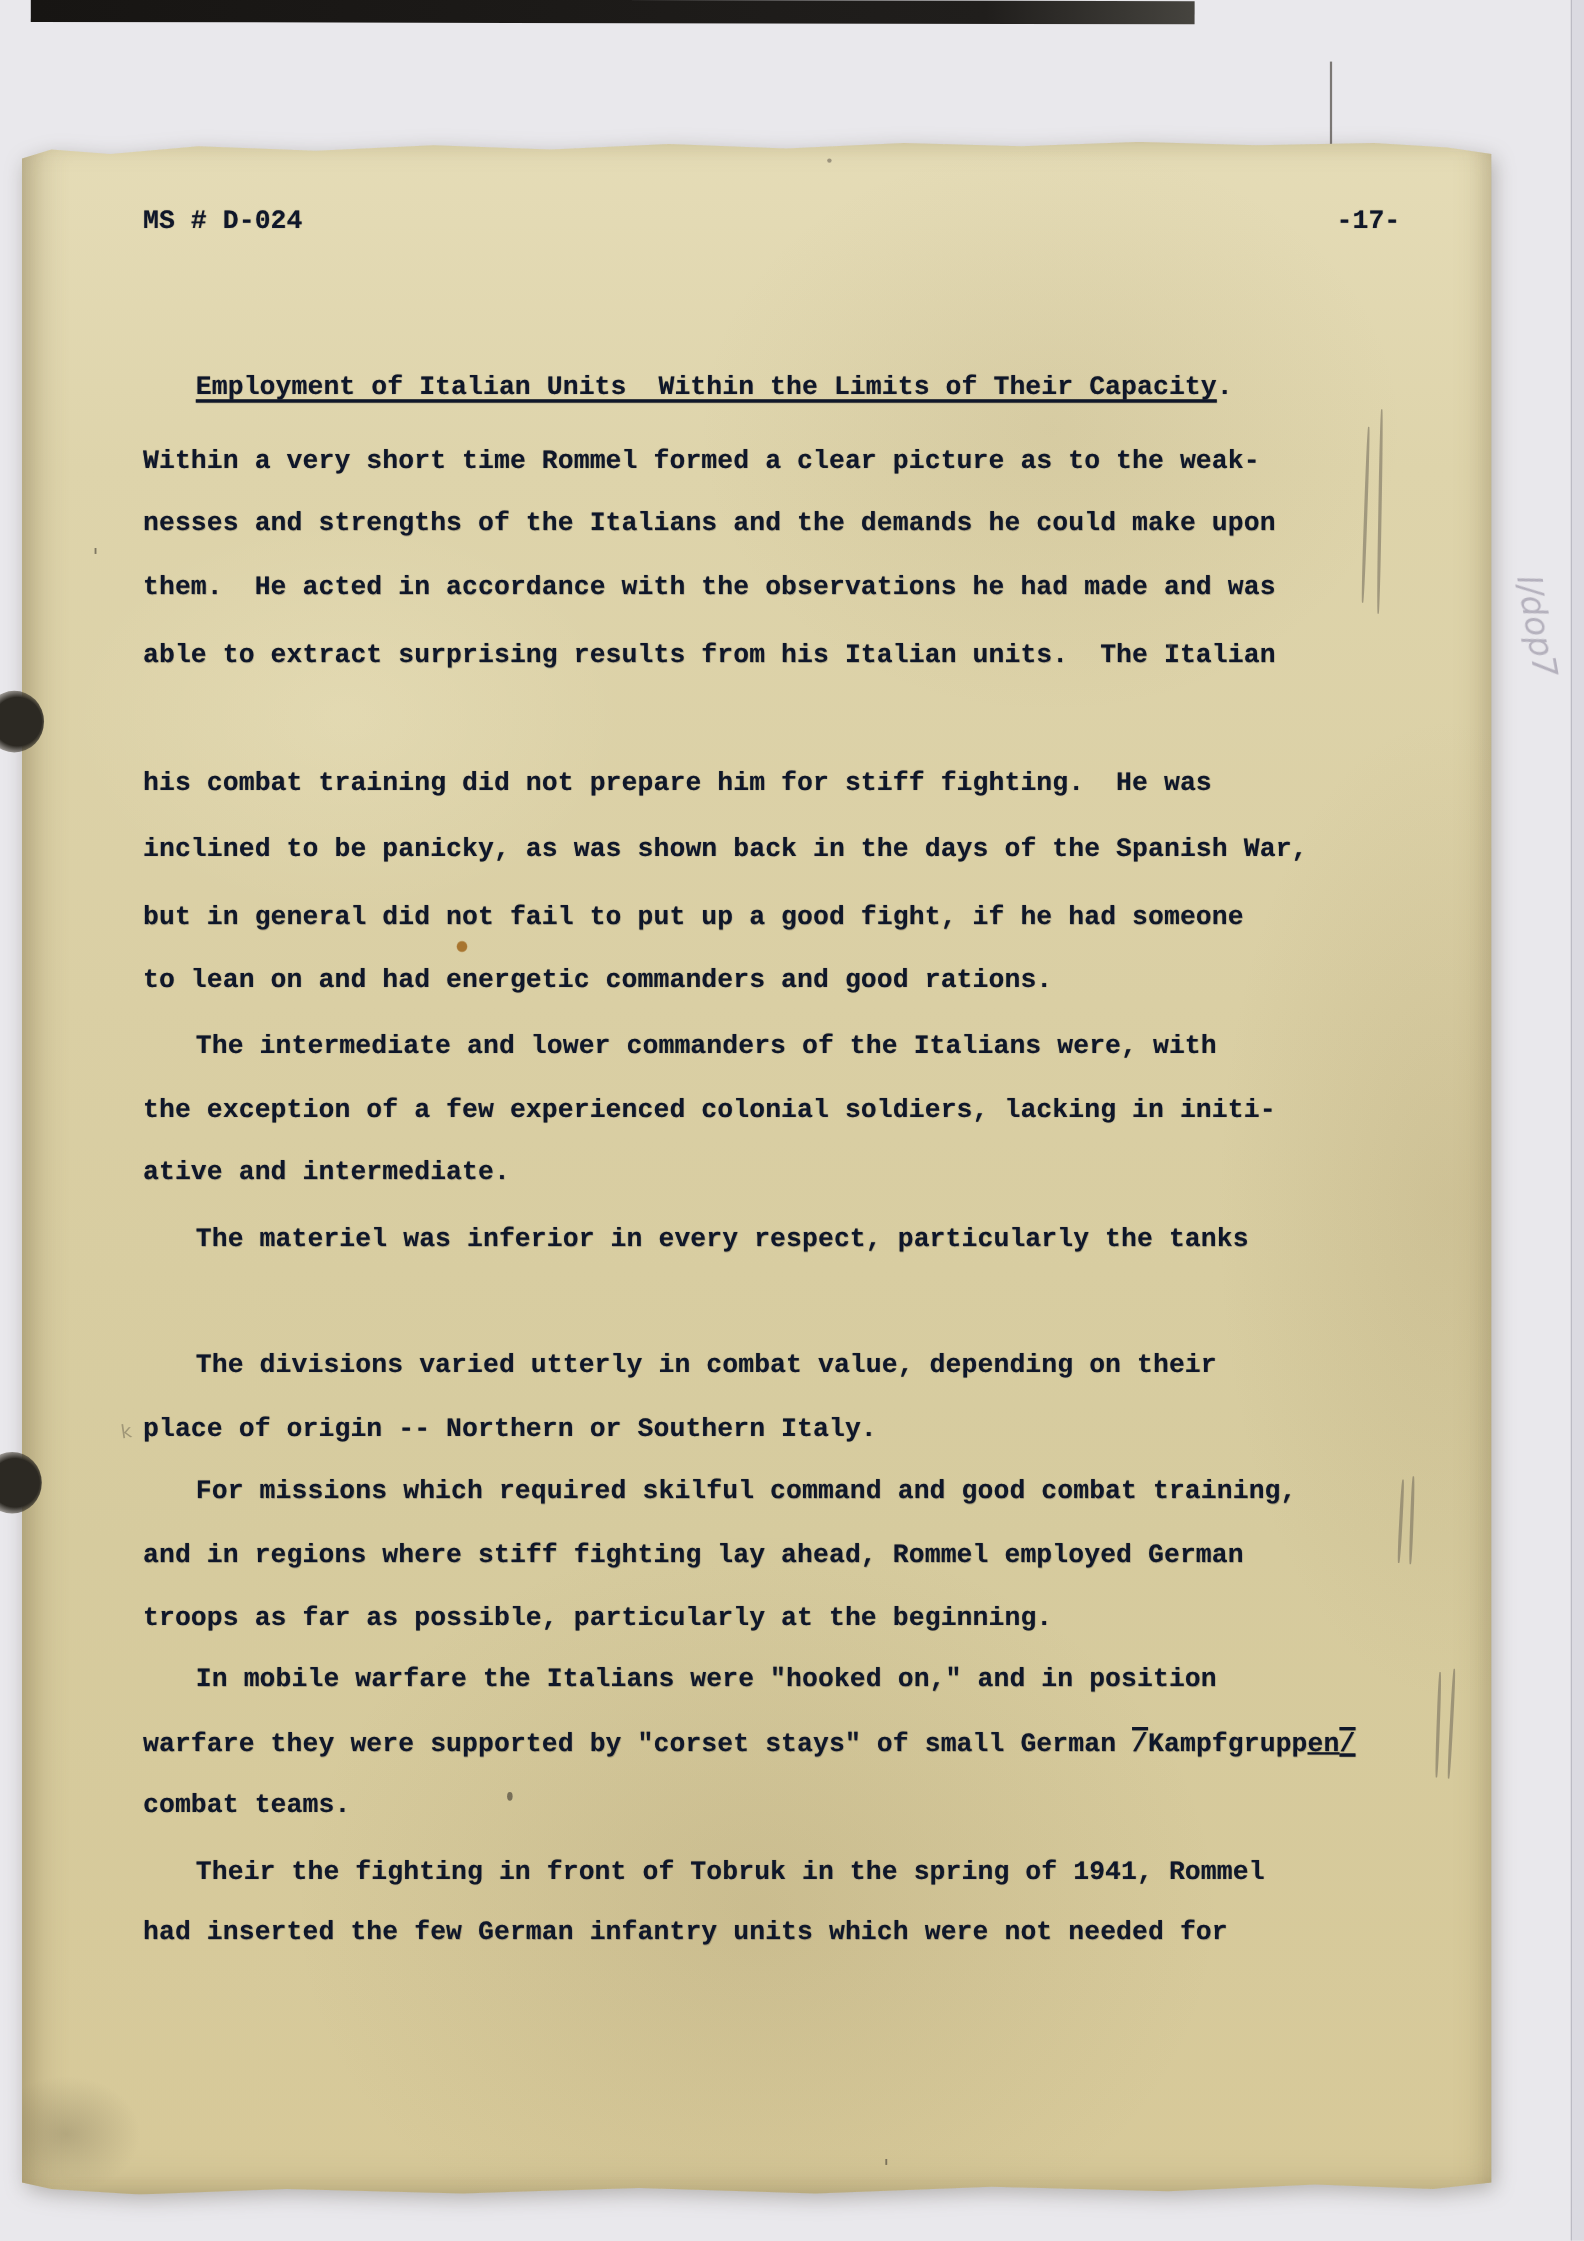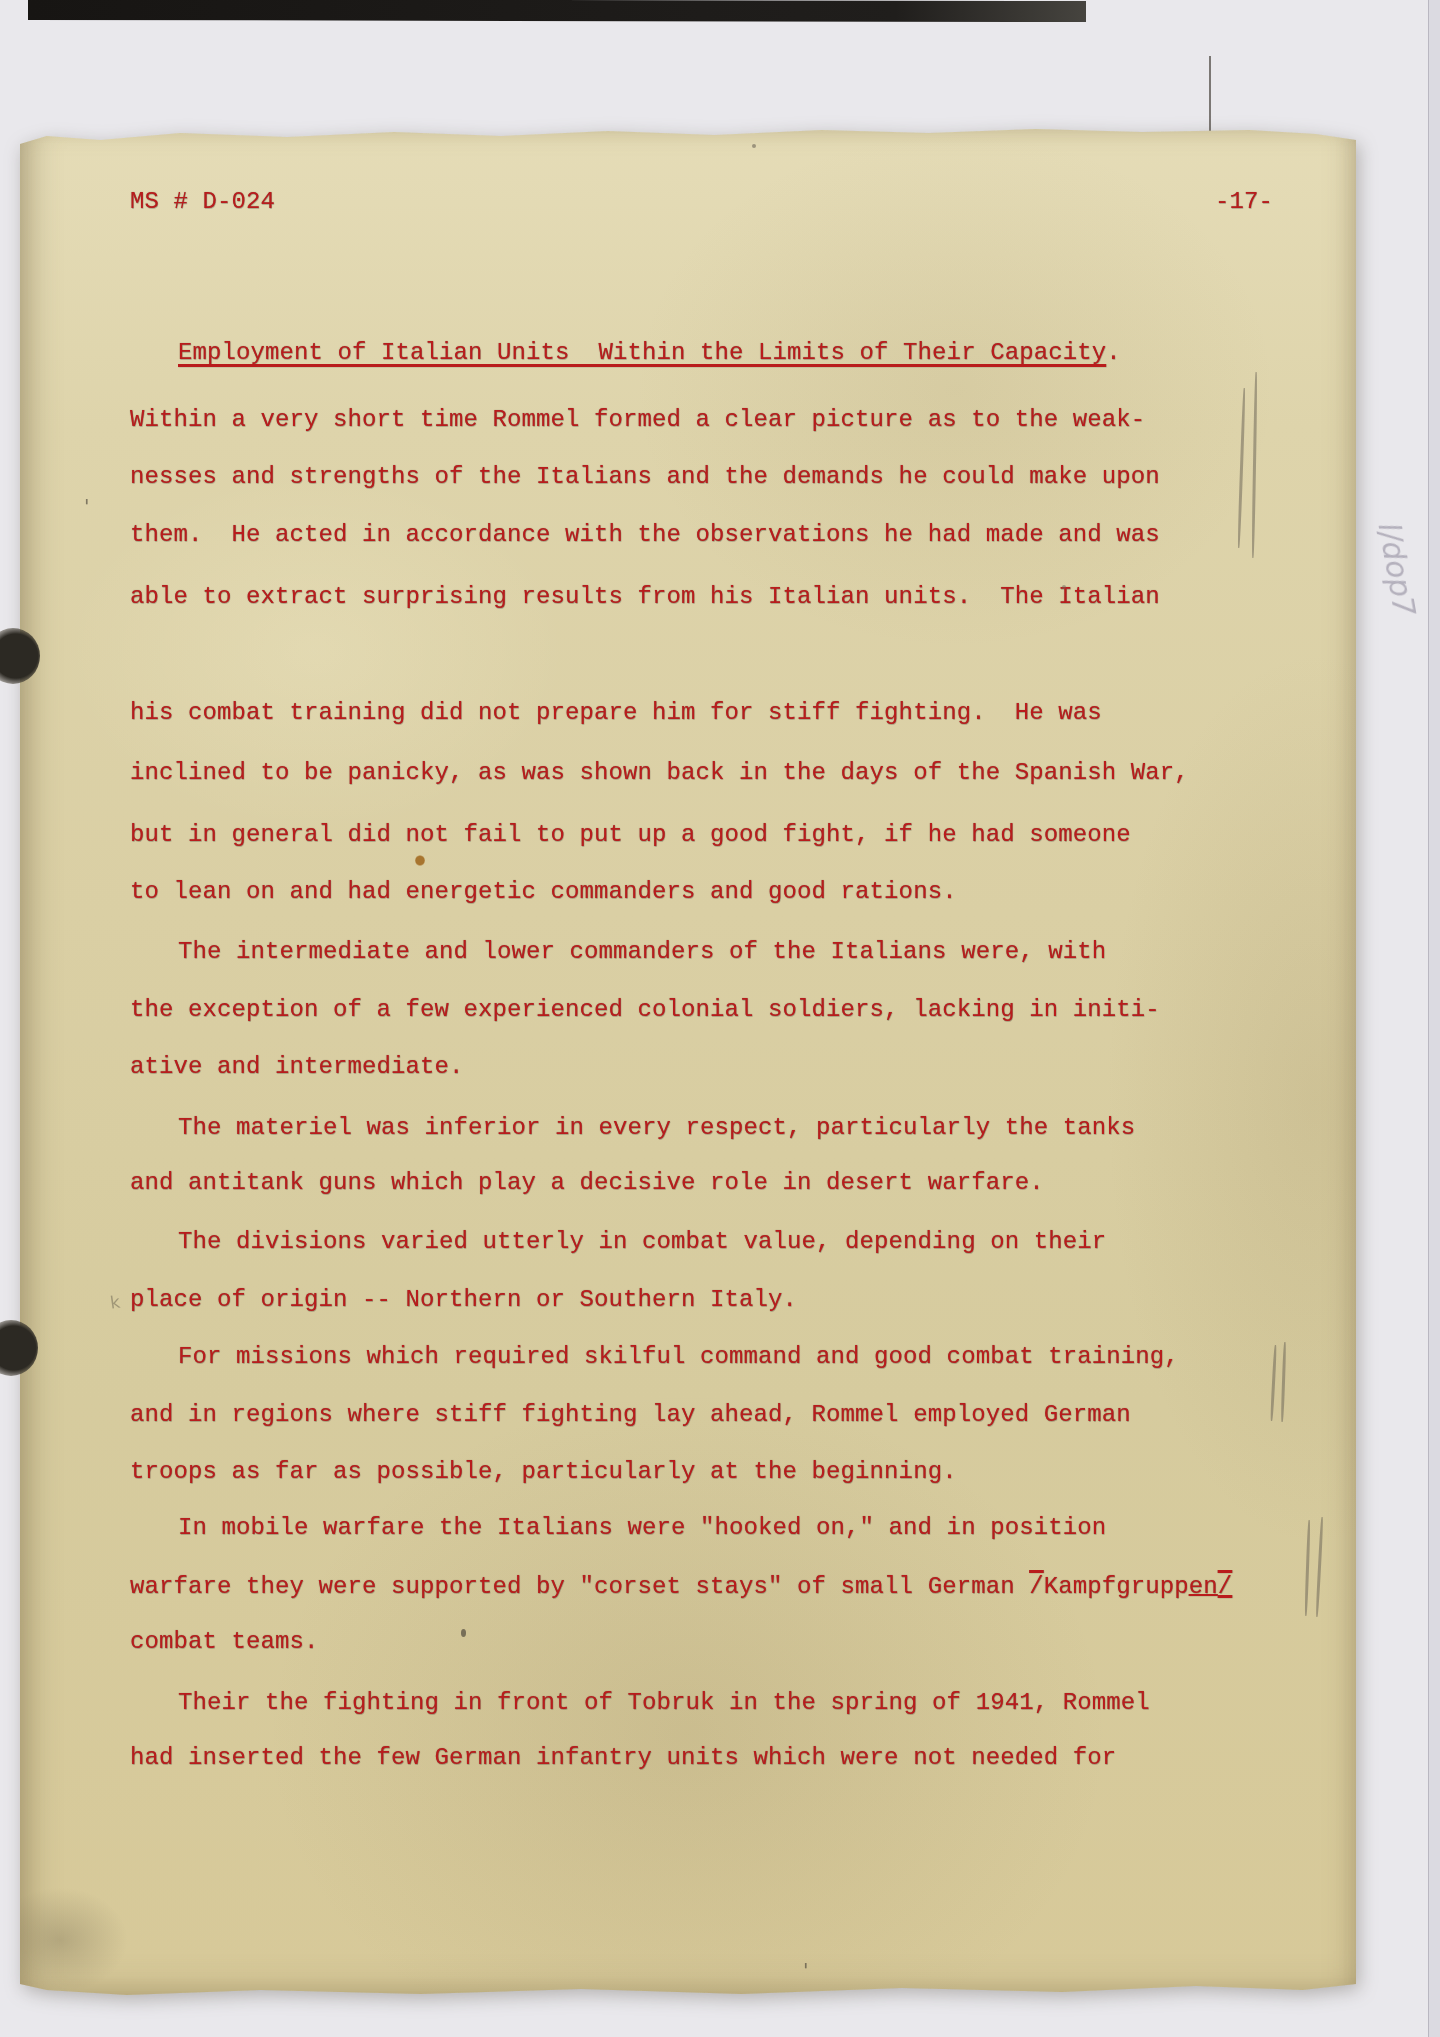--- a/index.html
+++ b/index.html
@@ -50,22 +50,22 @@
       radial-gradient(ellipse 90px 70px at 3% 97%, rgba(100,90,66,.30), transparent 75%);
   }
   
   .hole{
     position:absolute;width:54px;height:56px;border-radius:50%;z-index:2;
     background:radial-gradient(circle at 55% 50%, #2c2923 0 54%, rgba(88,82,70,.55) 70%, rgba(120,112,96,0) 76%);
   }
   
   .text-layer{
     position:absolute;inset:0;z-index:3;
-    color:#b91c1c;
-    font-size:24px;font-weight:400;letter-spacing:.1px;
+    color:#0f172a;
+    font-size:24px;font-weight:700;letter-spacing:.1px;
     filter:blur(.3px);
     text-shadow:0 0 1px rgba(49,45,39,.5), .5px .5px 0 rgba(49,45,39,.22);
   }
   .ln{position:absolute;left:130px;height:58px;line-height:58px;white-space:pre;}
   .ln.ind{left:178px;}
   .hdr{position:absolute;left:130px;top:173px;width:1143px;height:58px;line-height:58px;
        display:flex;justify-content:space-between;white-space:pre;}
   .title-ln{position:absolute;left:178px;top:324px;height:58px;line-height:58px;white-space:pre;text-align:right;}
   .title-ln .u{text-decoration:underline;text-decoration-thickness:2.5px;text-underline-offset:5px;}
   .br-open{text-decoration:overline;text-decoration-thickness:2.5px;}
@@ -116,21 +116,20 @@
   <div class="ln" style="top:506px">them.  He acted in accordance with the observations he had made and was</div>
   <div class="ln" style="top:568px">able to extract surprising results from his Italian units.  The Italian</div>
   <div class="ln" style="top:684px">his combat training did not prepare him for stiff fighting.  He was</div>
   <div class="ln" style="top:744px">inclined to be panicky, as was shown back in the days of the Spanish War,</div>
   <div class="ln" style="top:806px">but in general did not fail to put up a good fight, if he had someone</div>
   <div class="ln" style="top:863px">to lean on and had energetic commanders and good rations.</div>
   <div class="ln ind" style="top:923px">The intermediate and lower commanders of the Italians were, with</div>
   <div class="ln" style="top:981px">the exception of a few experienced colonial soldiers, lacking in initi-</div>
   <div class="ln" style="top:1038px">ative and intermediate.</div>
   <div class="ln ind" style="top:1099px">The materiel was inferior in every respect, particularly the tanks</div>
-  <div class="ln" style="top:1154px">and antitank guns which play a decisive role in desert warfare.</div>
   <div class="ln ind" style="top:1213px">The divisions varied utterly in combat value, depending on their</div>
   <div class="ln" style="top:1271px">place of origin -- Northern or Southern Italy.</div>
   <div class="ln ind" style="top:1328px">For missions which required skilful command and good combat training,</div>
   <div class="ln" style="top:1443px">troops as far as possible, particularly at the beginning.</div>
   <div class="ln" style="top:1386px">and in regions where stiff fighting lay ahead, Rommel employed German</div>
   <div class="ln ind" style="top:1499px">In mobile warfare the Italians were "hooked on," and in position</div>
   <div class="ln" style="top:1558px"><span>warfare they were supported by "corset stays" of small German </span><span class="br-open">/</span><span>Kampfgrupp</span><span class="wd-end">en</span><span class="br-close">/</span></div>
   <div class="ln" style="top:1613px">combat teams.</div>
   <div class="ln ind" style="top:1674px">Their the fighting in front of Tobruk in the spring of 1941, Rommel</div>
   <div class="ln" style="top:1729px">had inserted the few German infantry units which were not needed for</div>

